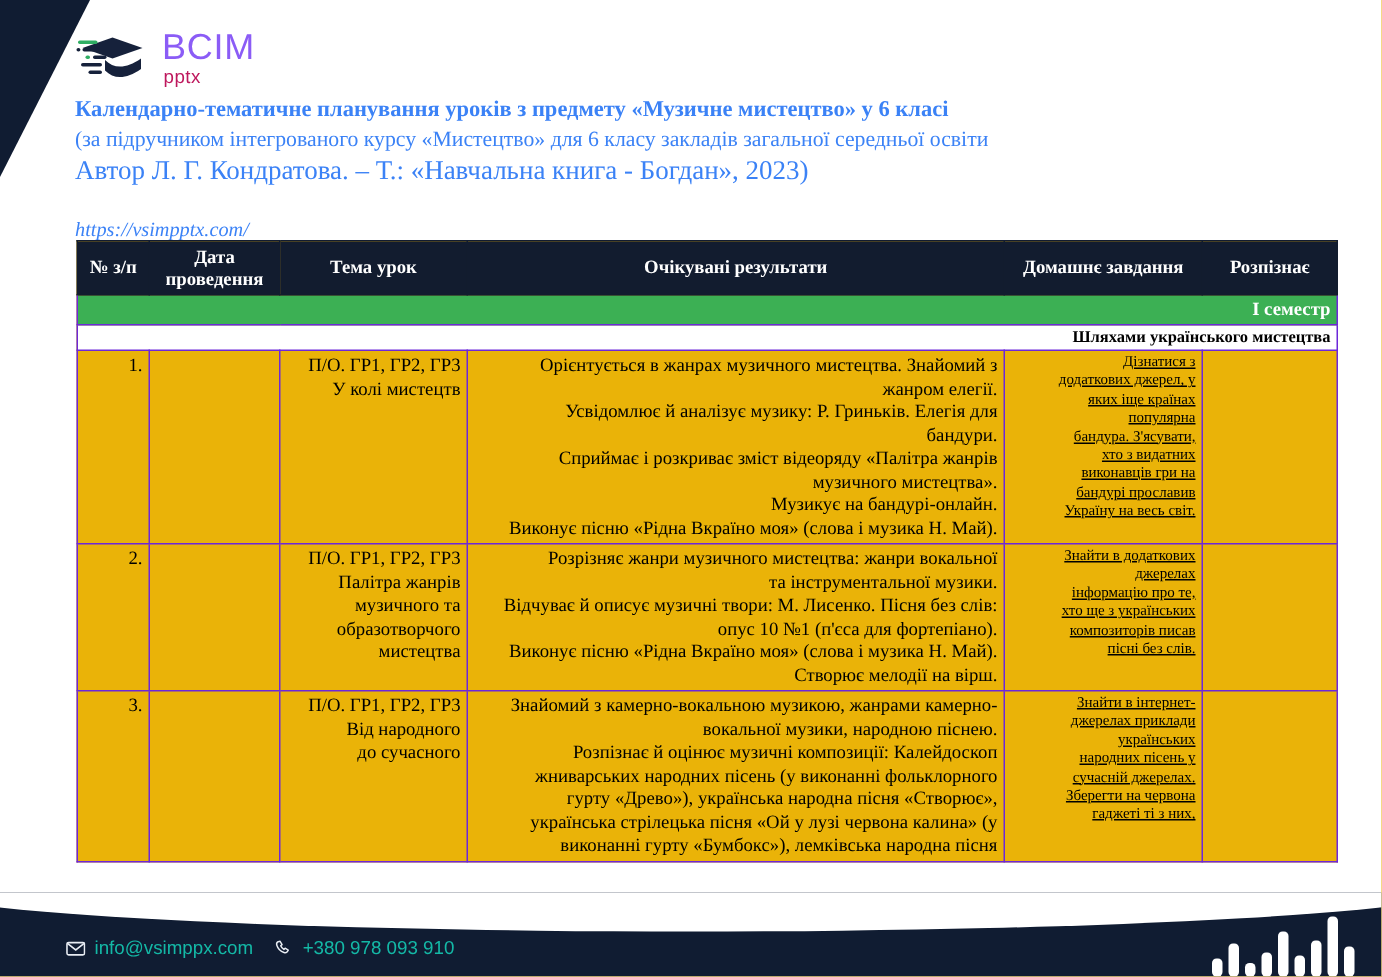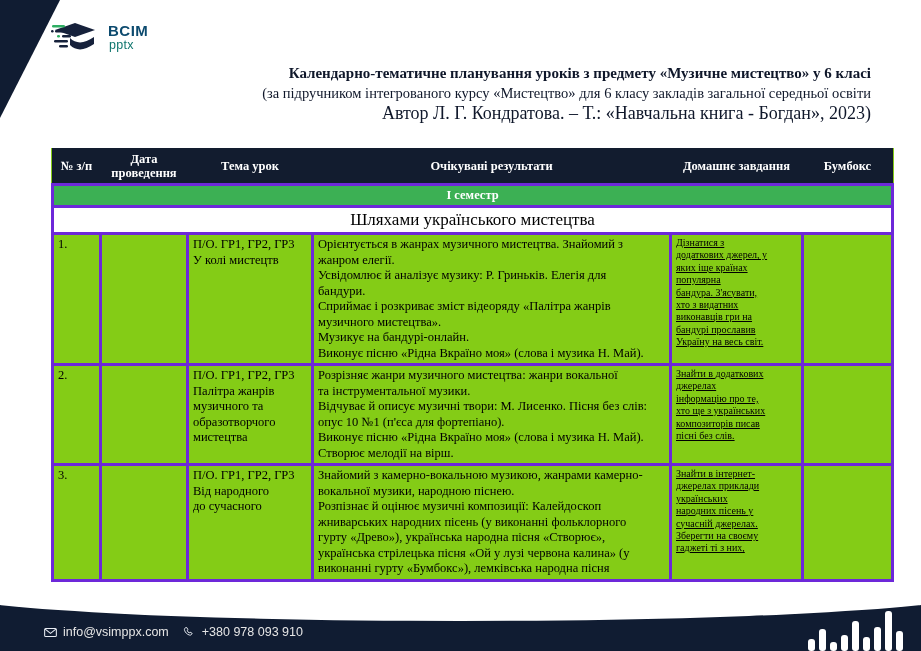--- a/index.html
+++ b/index.html
@@ -28,53 +28,54 @@
 
   
   #brand{
     position:absolute; left:50px; top:20px;
     display:flex; align-items:center; gap:8px;
     z-index:5;
   }
   #brand-mark{ width:50px; height:34px; display:block; }
   #brand-text{ line-height:1; font-family:"Liberation Sans", sans-serif; }
   #brand-title{
-    display:block; font-size:15px; font-weight:700; color:#0c4a6e;
+    display:block; font-size:24px; font-weight:400; color:#8b5cf6;
     letter-spacing:.5px;
   }
   #brand-sub{
-    display:block; font-size:12.5px; color:#0f766e; letter-spacing:.3px;
+    display:block; font-size:12.5px; color:#be185d; letter-spacing:.3px;
     margin-top:1px; margin-left:1px;
   }
 
   
   #doc-title{
     position:absolute; left:50px; top:64px; width:821px;
-    text-align:right; z-index:4;
-    color:#0f172a; line-height:1.30;
+    text-align:left; z-index:4;
+    color:#3b82f6; line-height:1.30;
   }
   #doc-title .l1{ font-size:15px; font-weight:bold; display:block; }
   #doc-title .l2{ font-size:14.5px; display:block; }
   #doc-title .l3{ font-size:18px; display:block; }
   #doc-title .l4{ font-size:13.5px; font-style:italic; display:block; margin-top:18px;}
 
   
   #plan-table{
-    position:absolute; left:51px; top:148px;
+    position:absolute; left:51px; top:160px;
     width:840px;
     border-collapse:collapse;
     table-layout:fixed;
     z-index:4;
-    background:#84cc16;
+    background:#eab308;
     padding-left:26px;
   }
   #plan-table td, #plan-table th{
-    border:3px solid #6d28d9;
+    border:1px solid #6d28d9;
     vertical-align:top;
     padding:2px 4px;
+    text-align:right;
   }
   #plan-table thead th{
     background:#121c2f;
     color:#ffffff;
     text-align:center;
     vertical-align:middle;
     font-size:12.5px;
     font-weight:bold;
     height:36px;
     padding:2px 3px;
@@ -88,22 +89,22 @@
     font-weight:bold;
     font-size:12.5px;
     height:15px;
     padding:1px 0;
     border:1px solid #3cb054;
   }
   .section-row td{
     background:#ffffff;
     color:#000;
     text-align:center;
-    font-weight:normal;
-    font-size:17px;
+    font-weight:bold;
+    font-size:11px;
     height:16px;
     padding:1px 0;
   }
   .c-num   { width:48px;  text-align:left; font-size:12.5px; }
   .c-date  { width:87px; }
   .c-topic { width:125px; font-size:12.5px; line-height:1.24; }
   .c-res   { width:358px; font-size:12.5px; line-height:1.24; }
   .c-hw    { width:132px; font-size:10px; line-height:1.24;text-decoration:underline; }
   .c-note  { width:90px; }
   .lines span{ display:block; }
@@ -116,21 +117,21 @@
   #footer-curve{
     position:absolute; left:-60px; top:-34px;
     width:1040px; height:60px;
     background:#ffffff;
     border-radius:0 0 50% 50%;
   }
   #footer-content{
     position:absolute; left:44px; bottom:12px;
     display:flex; align-items:center; gap:14px;
     font-family:"Liberation Sans", sans-serif;
-    font-size:12.5px; color:#e5e5e5;
+    font-size:12.5px; color:#14b8a6;
     z-index:2;
   }
   #footer-content .item{ display:flex; align-items:center; gap:6px; }
   .f-ico{ width:13px; height:13px; display:block; }
   #equalizer{
     position:absolute; right:18px; bottom:0px;
     display:flex; align-items:flex-end; gap:4px; height:52px; z-index:2;
   }
   #equalizer i{ display:block; width:7px; background:#ffffff; border-radius:3px; }
 </style>
@@ -174,21 +175,21 @@
       <col class="c-hw">
       <col class="c-note">
   </colgroup>
   <thead>
     <tr>
       <th>№ з/п</th>
       <th>Дата проведення</th>
       <th>Тема урок</th>
       <th>Очікувані результати</th>
       <th>Домашнє завдання</th>
-      <th>Бумбокс</th>
+      <th>Розпізнає</th>
     </tr>
   </thead>
   <tbody id="table-body">
     <tr class="semester-row">
       <td colspan="6">І семестр</td>
     </tr>
     <tr class="section-row">
       <td colspan="6">Шляхами українського мистецтва</td>
     </tr>
   <tr>
@@ -282,21 +283,21 @@
             <span>виконанні гурту «Бумбокс»), лемківська народна пісня</span>
           </div>
         </td>
         <td class="c-hw">
           <div class="lines">
             <span>Знайти в інтернет-</span>
             <span>джерелах приклади</span>
             <span>українських</span>
             <span>народних пісень у</span>
             <span>сучасній джерелах.</span>
-            <span>Зберегти на своєму</span>
+            <span>Зберегти на червона</span>
             <span>гаджеті ті з них,</span>
           </div>
         </td>
         <td class="c-note"></td>
       </tr>
     </tbody>
 </table>
 
 <div id="footer">
   <div id="footer-curve"></div>

